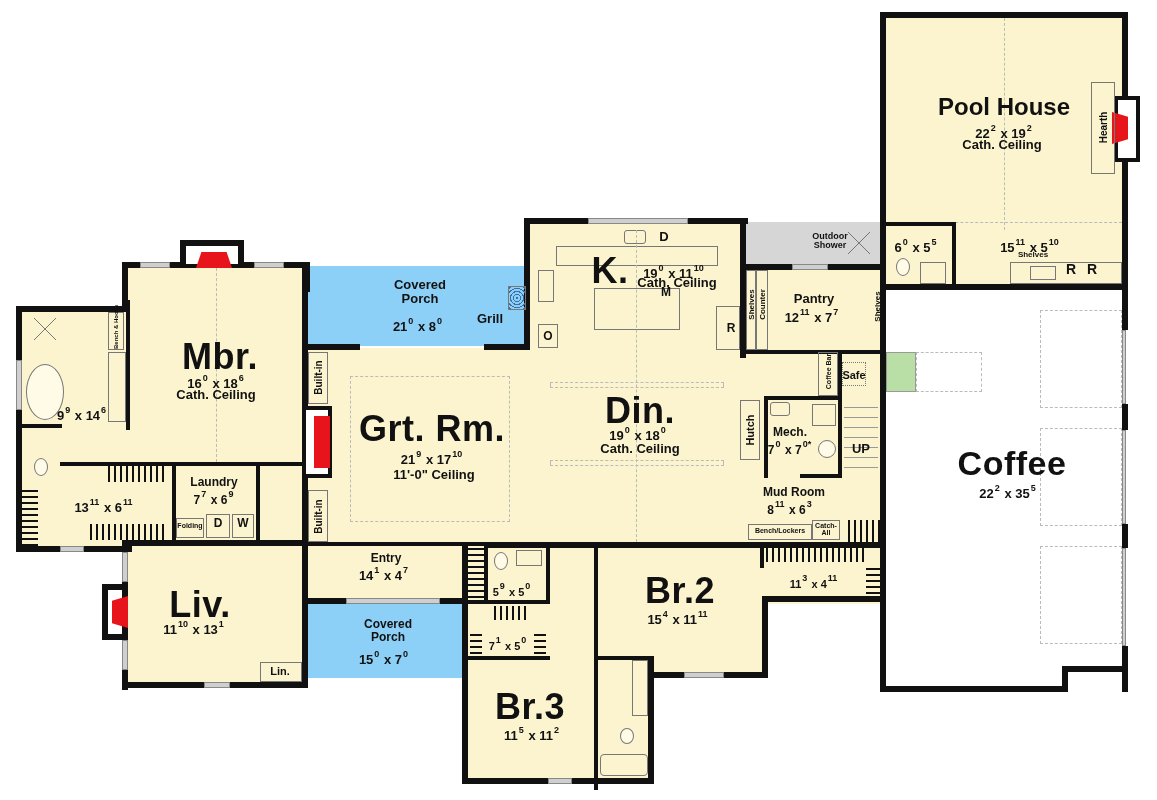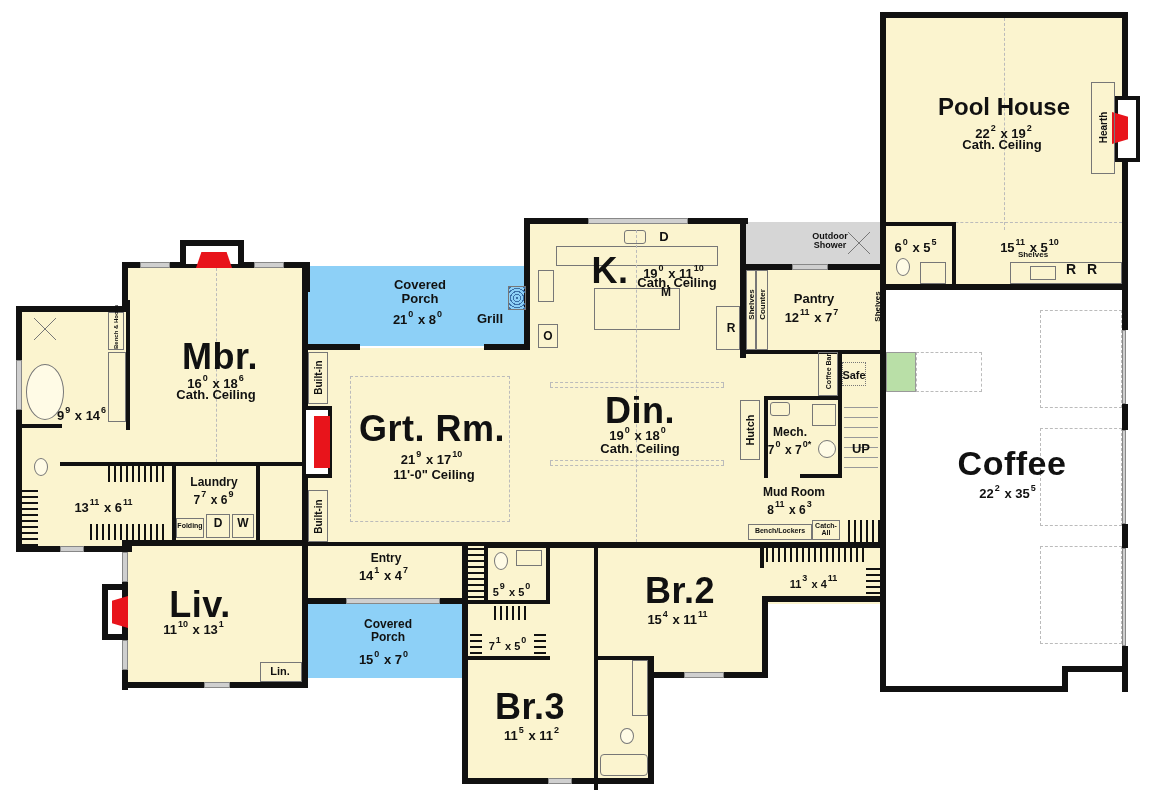--- a/index.html
+++ b/index.html
@@ -256,21 +256,21 @@
 
 <div class="lbl big" style="left:220px;top:338px;">Mbr.</div>
 <div class="lbl dim" style="left:216px;top:374px;"><span>16</span><sup>0</sup> <span>x</span> <span>18</span><sup>6</sup></div>
 <div class="lbl sm" style="left:216px;top:388px;">Cath. Ceiling</div>
 <div class="lbl dim" style="left:82px;top:406px;"><span>9</span><sup>9</sup> <span>x</span> <span>14</span><sup>6</sup></div>
 <div class="lbl dim" style="left:104px;top:498px;"><span>13</span><sup>11</sup> <span>x</span> <span>6</span><sup>11</sup></div>
 <div class="lbl" style="left:214px;top:476px;font-size:12px;">Laundry</div>
 <div class="lbl dim" style="left:214px;top:490px;font-size:12px;"><span>7</span><sup>7</sup> <span>x</span> <span>6</span><sup>9</sup></div>
 
 <div class="lbl" style="left:420px;top:278px;font-size:13px;white-space:normal;width:70px;">Covered Porch</div>
-<div class="lbl dim" style="left:418px;top:310px;"><span>21</span><sup>0</sup> <span>x</span> <span>8</span><sup>0</sup></div>
+<div class="lbl dim" style="left:418px;top:317px;"><span>21</span><sup>0</sup> <span>x</span> <span>8</span><sup>0</sup></div>
 <div class="box" style="left:508px;top:286px;width:18px;height:24px;background:repeating-radial-gradient(circle,#3a6fa8 0 1px,transparent 1px 3px);"></div>
 <div class="lbl sm" style="left:490px;top:312px;">Grill</div>
 
 <div class="lbl big" style="left:432px;top:410px;text-align:center;">Grt. Rm.</div>
 <div class="lbl dim" style="left:432px;top:450px;"><span>21</span><sup>9</sup> <span>x</span> <span>17</span><sup>10</sup></div>
 <div class="lbl sm" style="left:434px;top:468px;">11'-0" Ceiling</div>
 
 <div class="dash" style="left:550px;top:382px;width:174px;height:6px;border-width:1px;"></div>
 <div class="dash" style="left:550px;top:460px;width:174px;height:6px;border-width:1px;"></div>
 <div class="vdash" style="left:636px;top:230px;height:312px;"></div>

